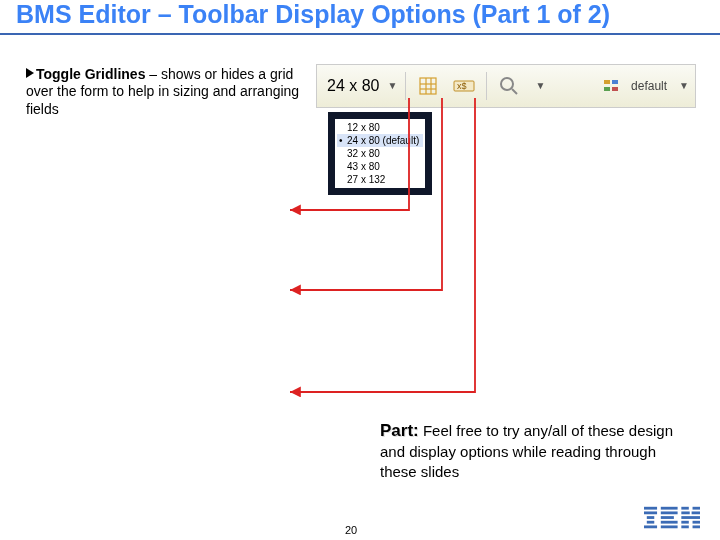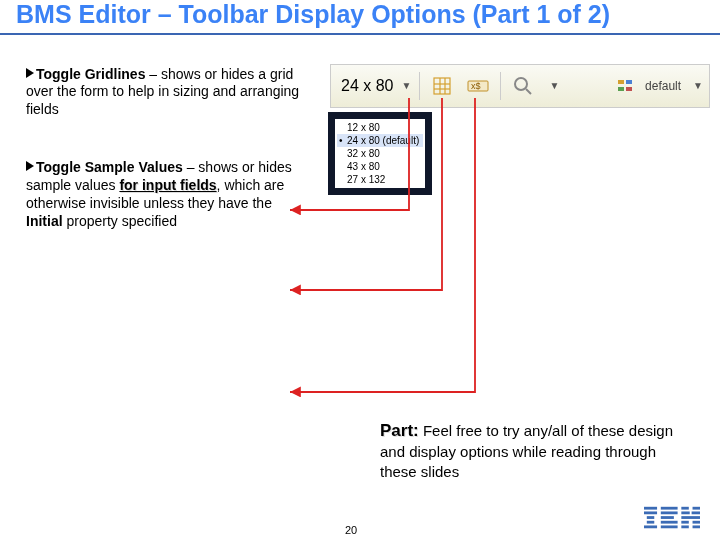--- a/index.html
+++ b/index.html
@@ -26,21 +26,21 @@
   .intro { margin: 6px 0 18px 8px; line-height: 1.25; }
   .intro .sq { font-family: monospace; }
   .bullets { font-size: 14px; }
   .b-item { margin: 4px 0 18px 16px; line-height: 1.28; }
   .tri { display: inline-block; width: 0; height: 0; border-top: 5px solid transparent; border-bottom: 5px solid transparent; border-left: 8px solid #000; vertical-align: 1px; margin-right: 2px;}
   .b-title { font-weight: bold; }
   .b-dash { }
   .right { flex: 1; position: relative; }
   
   .toolbar {
-    position: absolute; left: 20px; top: 2px;
+    position: absolute; left: 6px; top: 2px;
     height: 44px; width: 380px;
     border: 1px solid #ccc;
     background: linear-gradient(#fafaf4, #eeedd8);
     display: flex; align-items: center;
     padding: 0 6px;
   }
   .tb-size {
     font-size: 16px; padding: 2px 4px;
     display: flex; align-items: center;
   }
@@ -80,23 +80,20 @@
 </head>
 <body>
 
 <h2 class="title">BMS Editor – Toolbar Display Options (Part 1 of 2)</h2>
 
 <div class="content">
   <div class="left">
     <div class="bullets">
       <div class="b-item">
         <span class="tri"></span><span class="b-title">Toggle Gridlines</span><span class="b-dash"> – shows or hides a grid over the form to help in sizing and arranging fields</span>
-      </div>
-      <div class="b-item" style="margin-top:40px">
-        <span class="tri"></span><span class="b-title">Toggle Sample Values</span><span> – shows or hides sample values </span><span class="ul b-title shadow">for input fields</span><span>, which are otherwise invisible unless they have the </span><span class="b-title">Initial</span><span> property specified</span>
       </div>
     </div>
   </div>
 
   <div class="right">
     <div class="toolbar">
       <div class="tb-size">
         <span>24 x 80</span>
         <span class="tb-caret">▼</span>
       </div>

